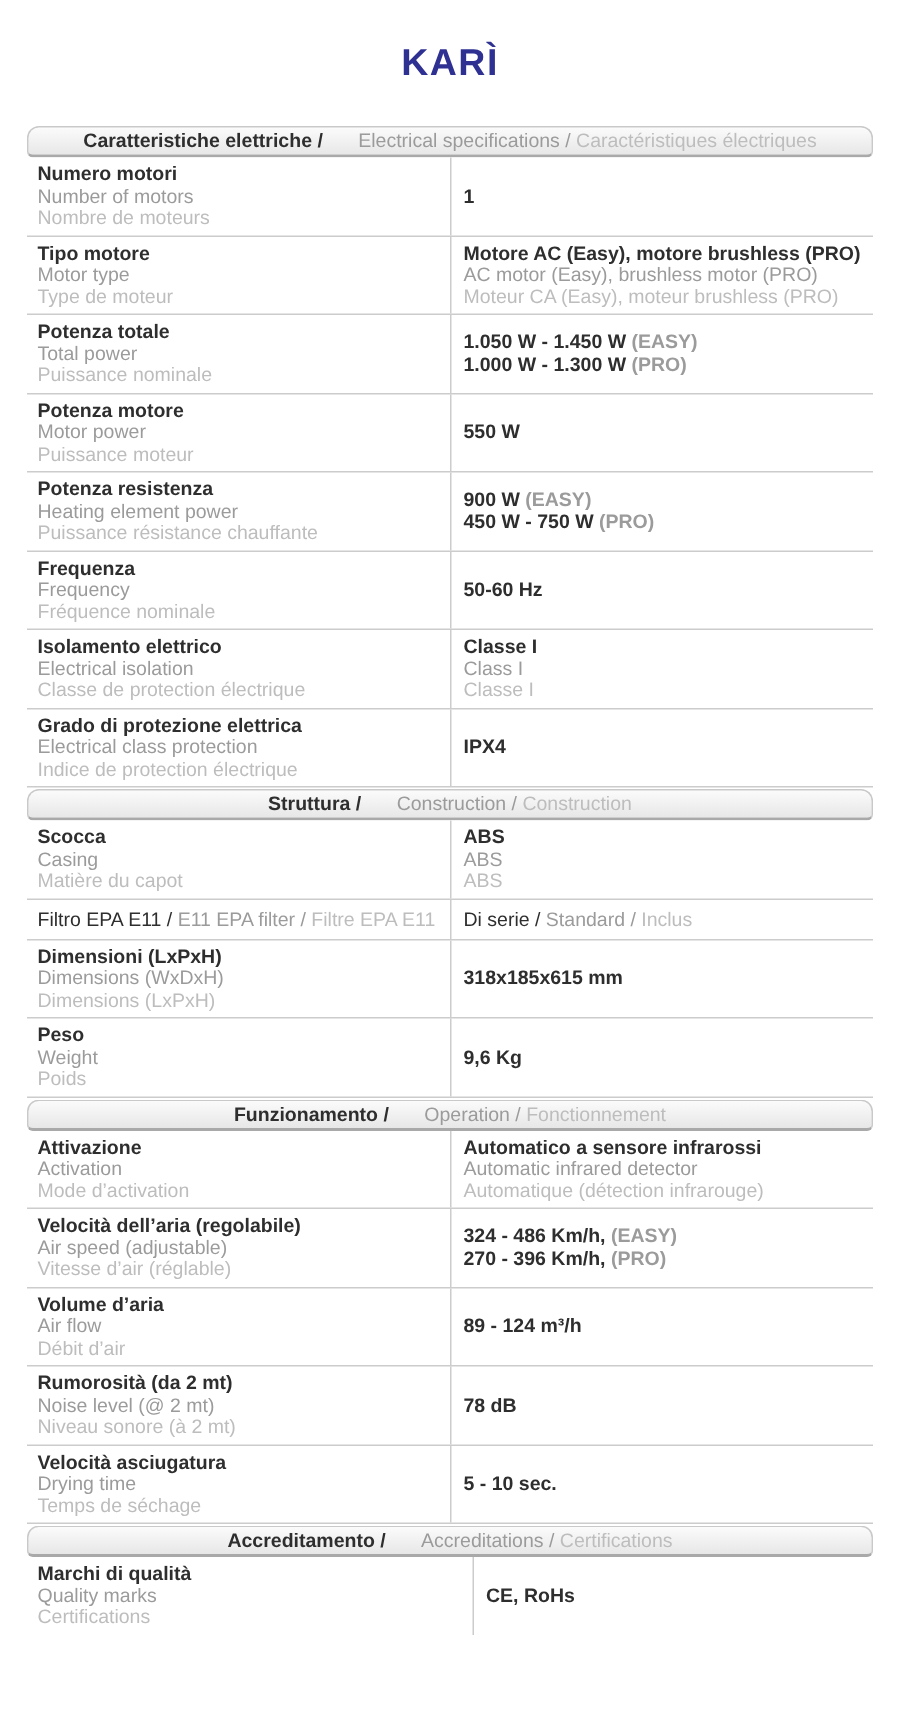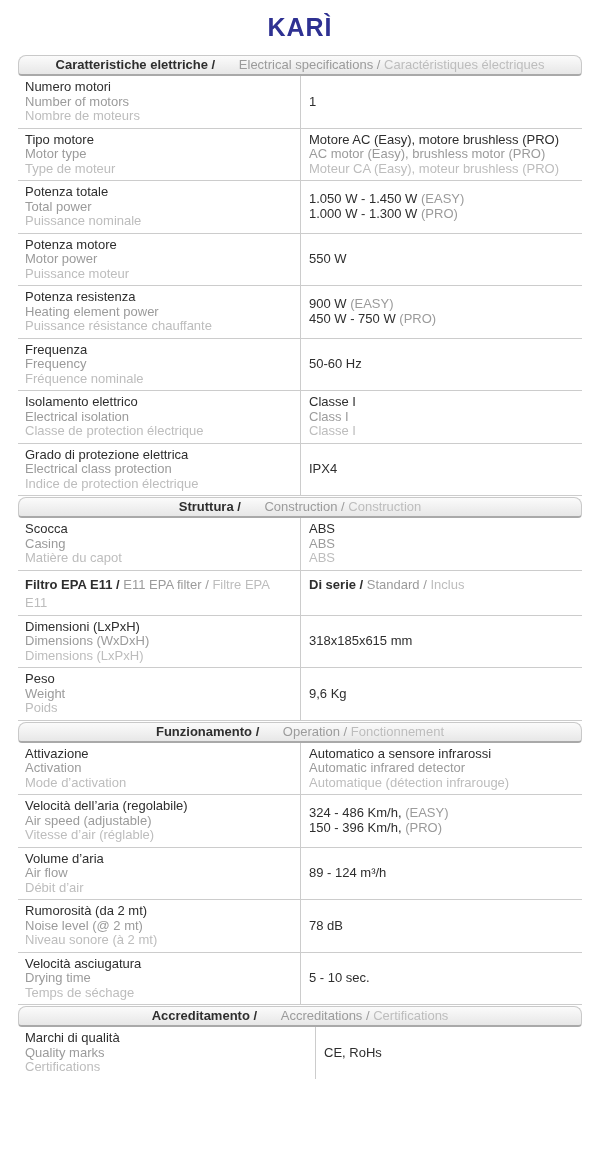--- a/index.html
+++ b/index.html
@@ -3,21 +3,21 @@
 <meta charset="utf-8">
 <style>
   html, body { margin: 0; padding: 0; background: #ffffff; }
   body {
     width: 600px; height: 1150px;
     font-family: "Liberation Sans", sans-serif;
     -webkit-font-smoothing: antialiased;
   }
   .page { padding: 0 18px; }
   .title {
-    margin: 0; padding-top: 13px; padding-bottom: 12px;
+    margin: 15px; padding-top: 13px; padding-bottom: 12px;
     text-align: center;
     font-size: 25px; font-weight: bold; letter-spacing: 1px;
     color: #2e3192;
   }
   .sec-header {
     margin-top: 1px;
     height: 18px; line-height: 17px;
     text-align: center;
     font-size: 13px;
     background: linear-gradient(#fbfbfb, #e7e7e7);
@@ -33,24 +33,24 @@
   .section:last-child .row:last-child { border-bottom: none; gap: 30px; }
   .cell { box-sizing: border-box; }
   .cell-label { width: 282px; padding: 4px 6px 4px 7px; }
   .cell-value {
     width: 282px; padding: 4px 4px 4px 8px;
     border-left: 1px solid #cccccc;
     display: flex; flex-direction: column; justify-content: center;
   }
   .inline-row .cell-value { display: block; }
   .line { font-size: 13px; line-height: 14.5px; }
-  .t-dark  { color: #2e2e2e; }
+  .t-dark  { color: #2e2e2e; font-weight: bold; }
   .t-mid   { color: #9b9b9b; }
   .t-light { color: #bdbdbd; }
-  .b { font-weight: bold; margin-top: 25px; }
+  .b { font-weight: normal; margin-top: 25px; }
   .note { color: #9b9b9b; }
 </style>
 </head>
 <body>
 
 <div class="page">
   <h1 class="title">KARÌ</h1>
   <div id="spec-table">
       <div class="section">
         <div class="sec-header"><span class="h-it">Caratteristiche elettriche / </span><span class="h-en">Electrical specifications / </span><span class="h-fr">Caractéristiques électriques</span></div>
@@ -195,21 +195,21 @@
           </div>
         </div>
         <div class="row">
           <div class="cell cell-label">
             <div class="line t-dark">Velocità dell’aria (regolabile)</div>
             <div class="line t-mid">Air speed (adjustable)</div>
             <div class="line t-light">Vitesse d’air (réglable)</div>
           </div>
           <div class="cell cell-value">
             <div class="line t-dark"><span>324 - 486 Km/h, </span><span class="note">(EASY)</span></div>
-            <div class="line t-dark"><span>150 - 396 Km/h, </span><span class="note">(PRO)</span></div>
+            <div class="line t-dark"><span>270 - 396 Km/h, </span><span class="note">(PRO)</span></div>
           </div>
         </div>
         <div class="row">
           <div class="cell cell-label">
             <div class="line t-dark">Volume d’aria</div>
             <div class="line t-mid">Air flow</div>
             <div class="line t-light">Débit d’air</div>
           </div>
           <div class="cell cell-value">
             <div class="line t-dark"><span>89 - 124 m³/h</span></div>

